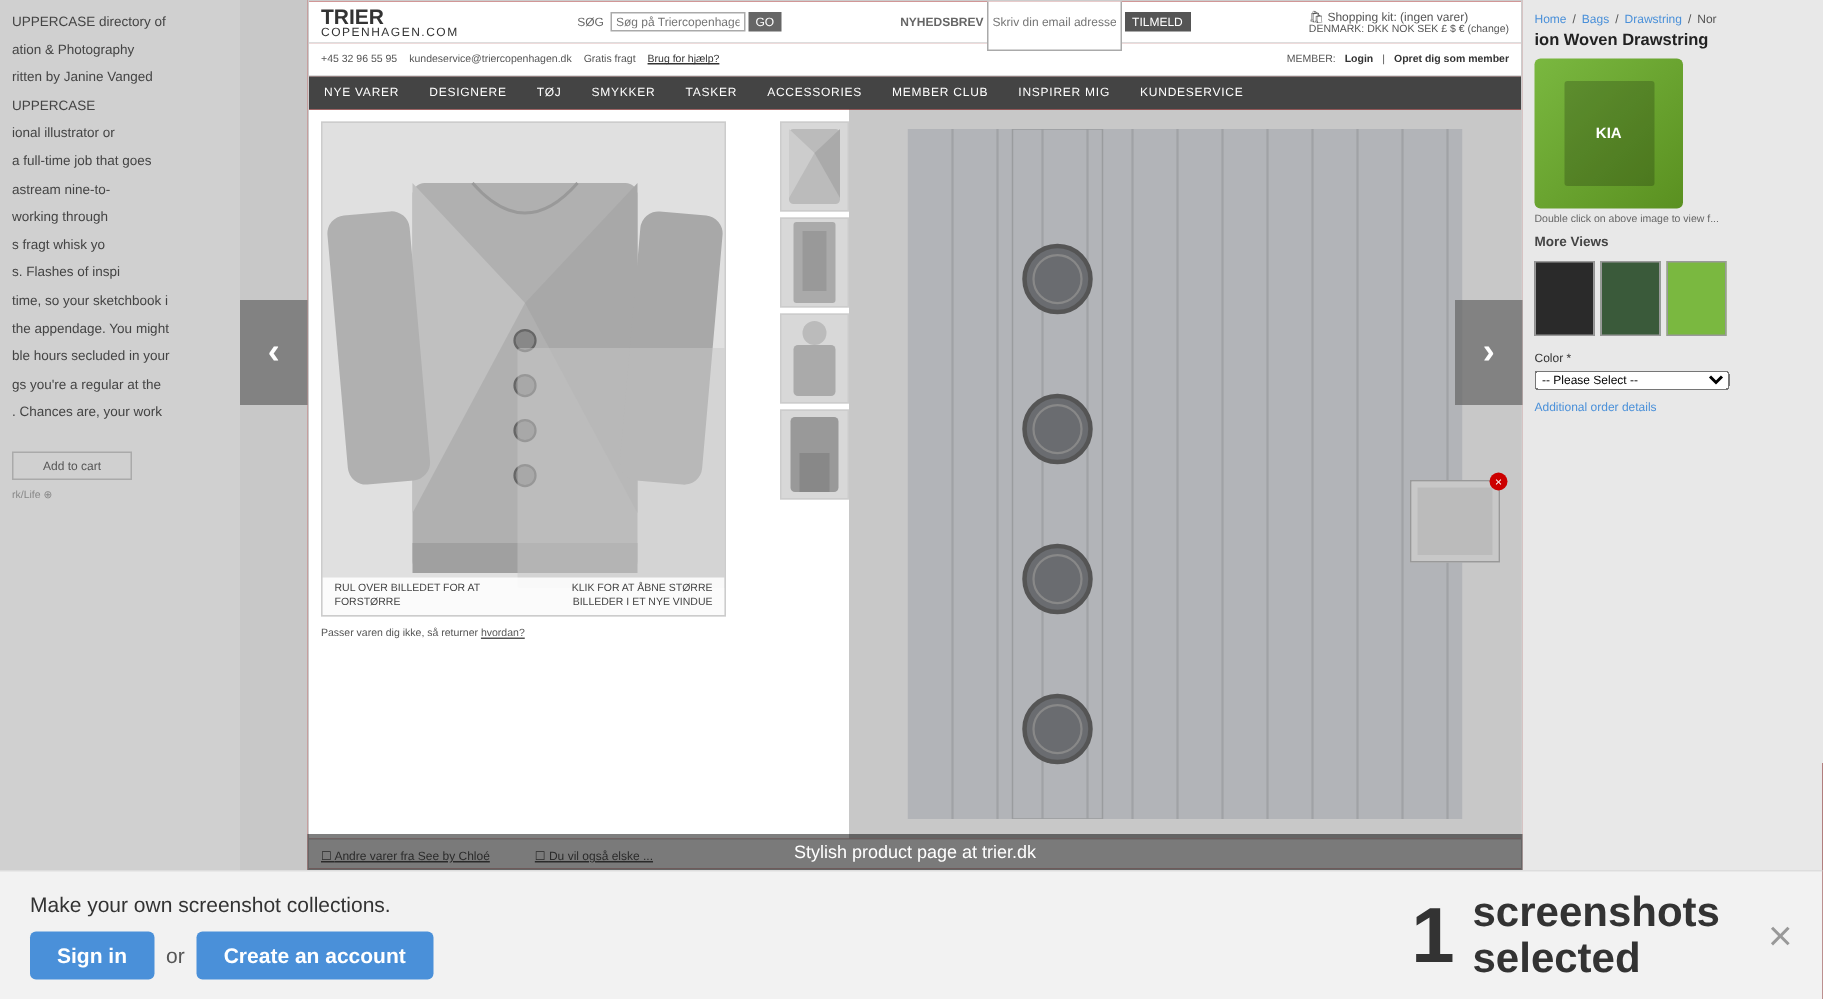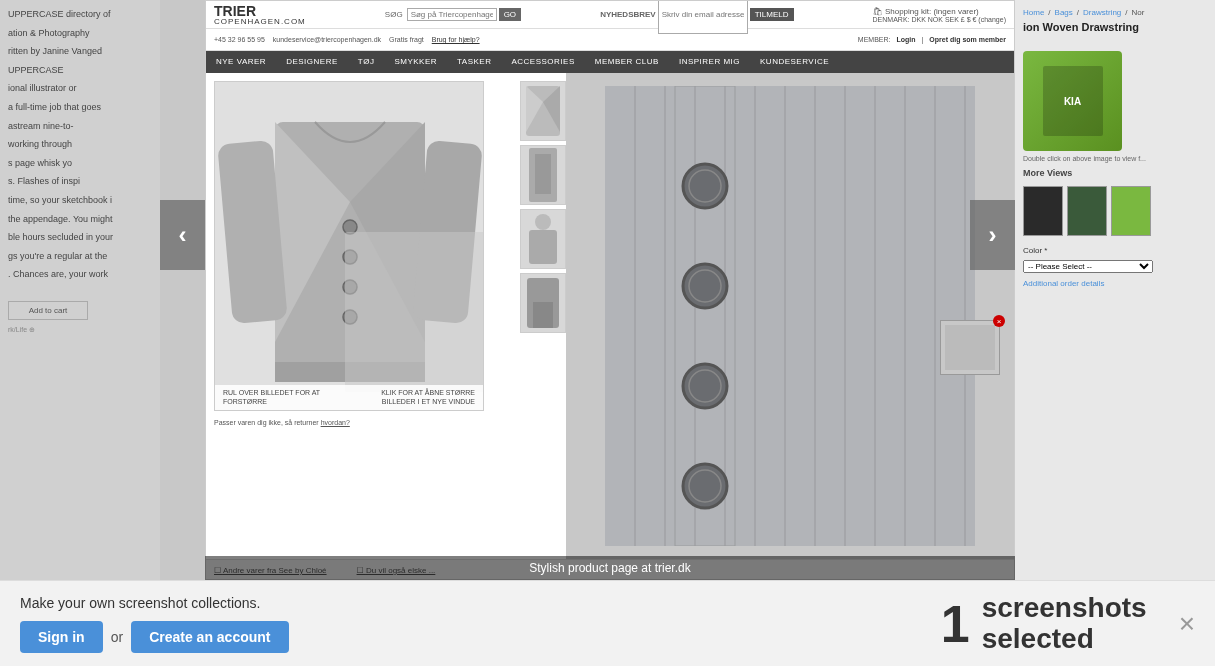--- a/index.html
+++ b/index.html
@@ -257,21 +257,21 @@
       width: 200px;
       height: 580px;
       background: #e8e8e8;
       padding: 8px;
       overflow: hidden;
     }
     .right-sidebar .title {
       font-size: 11px;
       font-weight: bold;
       color: #222;
-      margin-bottom: 18px;
+      margin-bottom: 6px;
     }
     .color-items {
       display: flex;
       gap: 4px;
       margin-top: 8px;
     }
     .color-swatch {
       width: 40px;
       height: 50px;
       border: 1px solid #999;
@@ -437,21 +437,21 @@
 
   <div class="left-sidebar">
     <p>UPPERCASE directory of</p>
     <p>ation &amp; Photography</p>
     <p>ritten by Janine Vanged</p>
     <p>UPPERCASE</p>
     <p>ional illustrator or</p>
     <p>a full-time job that goes</p>
     <p>astream nine-to-</p>
     <p>working through</p>
-    <p>s page whisk yo</p>
+    <p>s fragt whisk yo</p>
     <p>s. Flashes of inspi</p>
     <p>time, so your sketchbook i</p>
     <p>the appendage. You might</p>
     <p>ble hours secluded in your</p>
     <p>gs you're a regular at the</p>
     <p>. Chances are, your work</p>
     <div style="margin-top:20px;border:1px solid #aaa;padding:4px;width:80px;text-align:center;font-size:8px;color:#555;cursor:pointer;">Add to cart</div>
     <div style="margin-top:6px;font-size:7px;color:#888;">rk/Life ⊕</div>
   </div>
 

